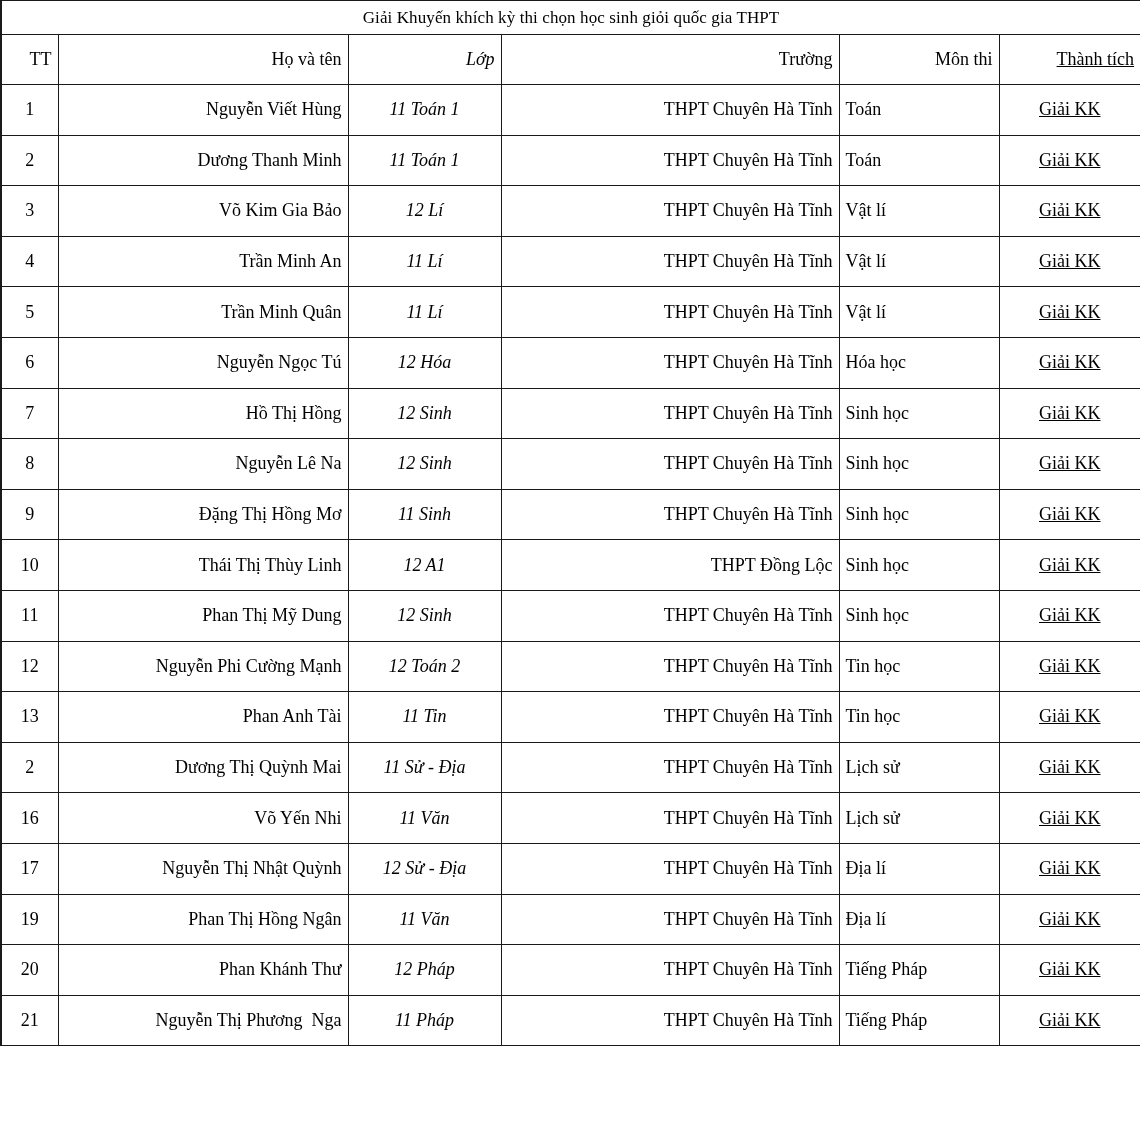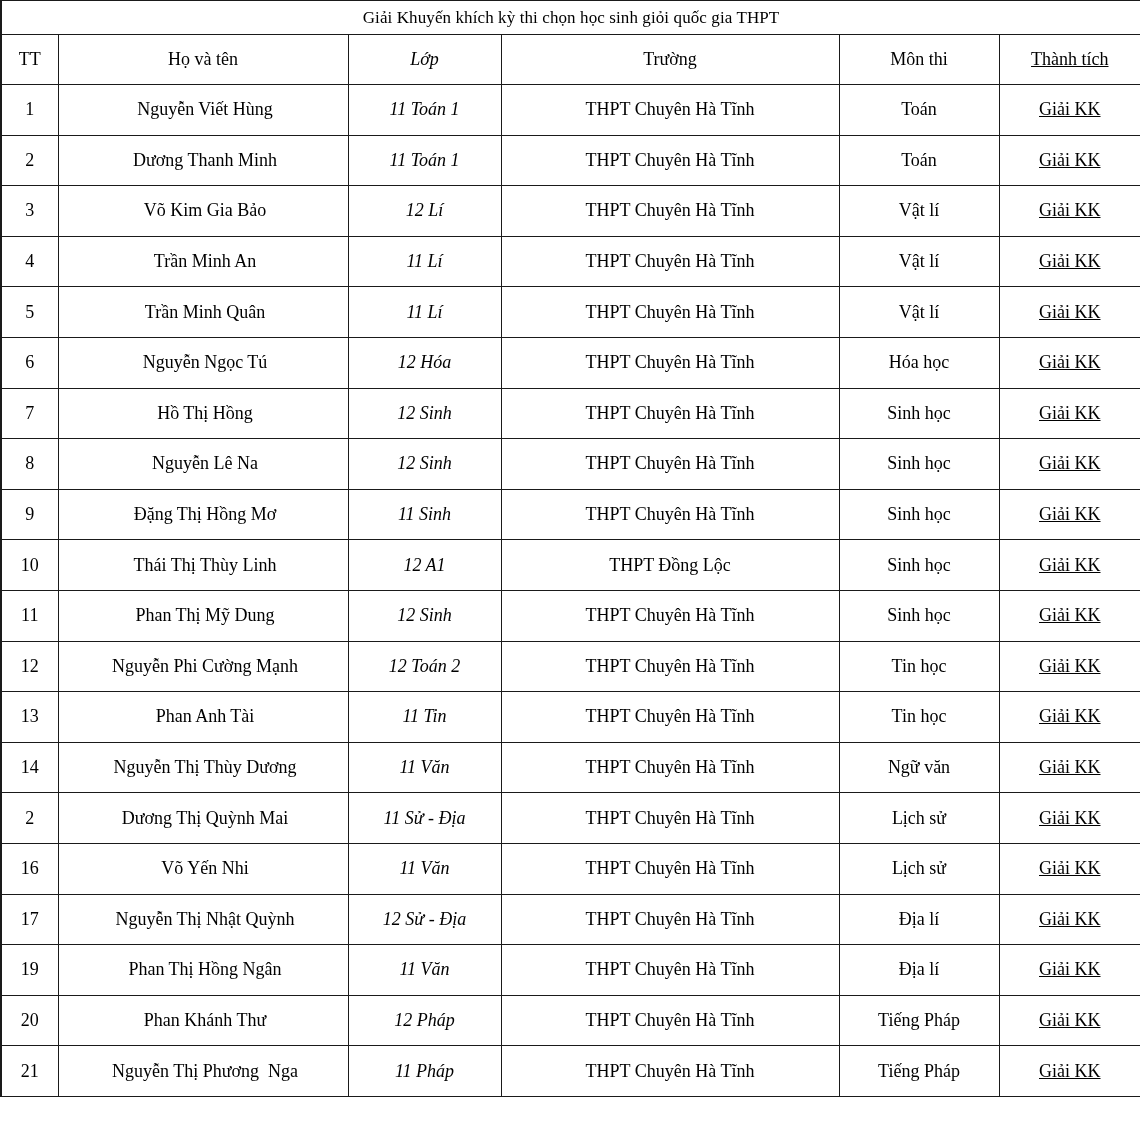--- a/index.html
+++ b/index.html
@@ -47,35 +47,35 @@
     font-size: 17px;
     border-left: 2px solid #1a1a1a;
     border-right: 2px solid #1a1a1a;
     border-top: 1.5px solid #9a9a9a;
     border-bottom: 2px solid #1a1a1a;
     letter-spacing: 0.1px;
     margin-left: 48px;
   }
   .head-row th {
     height: 49px;
-    text-align: center;
+    text-align: right;
     font-weight: bold;
     font-size: 18px;
     border-top: 2px solid #1a1a1a;
     border-bottom: 2px solid #1a1a1a;
   }
   .data-row td {
     height: 49.6px;
     font-size: 18px;
   }
   .cell-tt      { text-align: center; }
-  .cell-name    { text-align: center; padding-left: 10px !important; white-space: pre; }
+  .cell-name    { text-align: right; padding-left: 10px !important; white-space: pre; }
   .cell-class   { text-align: center; font-style: italic; }
-  .cell-school  { text-align: center; }
-  .cell-subject { text-align: center; }
+  .cell-school  { text-align: right; }
+  .cell-subject { text-align: left; }
   .cell-award   { text-align: center; text-decoration: underline; }
 
   
   table.award-table tr td:first-child,
   table.award-table tr th:first-child { border-left: 2px solid #1a1a1a; }
   table.award-table tr td:last-child,
   table.award-table tr th:last-child { border-right: 2px solid #1a1a1a; }
 </style>
 </head>
 <body>
@@ -201,28 +201,20 @@
         </tr>
         <tr class="data-row">
           <td class="cell-tt">13</td>
           <td class="cell-name">Phan Anh Tài</td>
           <td class="cell-class">11 Tin</td>
           <td class="cell-school">THPT Chuyên Hà Tĩnh</td>
           <td class="cell-subject">Tin học</td>
           <td class="cell-award">Giải KK</td>
         </tr>
         <tr class="data-row">
-          <td class="cell-tt">14</td>
-          <td class="cell-name">Nguyễn Thị Thùy Dương</td>
-          <td class="cell-class">11 Văn</td>
-          <td class="cell-school">THPT Chuyên Hà Tĩnh</td>
-          <td class="cell-subject">Ngữ văn</td>
-          <td class="cell-award">Giải KK</td>
-        </tr>
-        <tr class="data-row">
           <td class="cell-tt">2</td>
           <td class="cell-name">Dương Thị Quỳnh Mai</td>
           <td class="cell-class">11 Sử - Địa</td>
           <td class="cell-school">THPT Chuyên Hà Tĩnh</td>
           <td class="cell-subject">Lịch sử</td>
           <td class="cell-award">Giải KK</td>
         </tr>
         <tr class="data-row">
           <td class="cell-tt">16</td>
           <td class="cell-name">Võ Yến Nhi</td>

